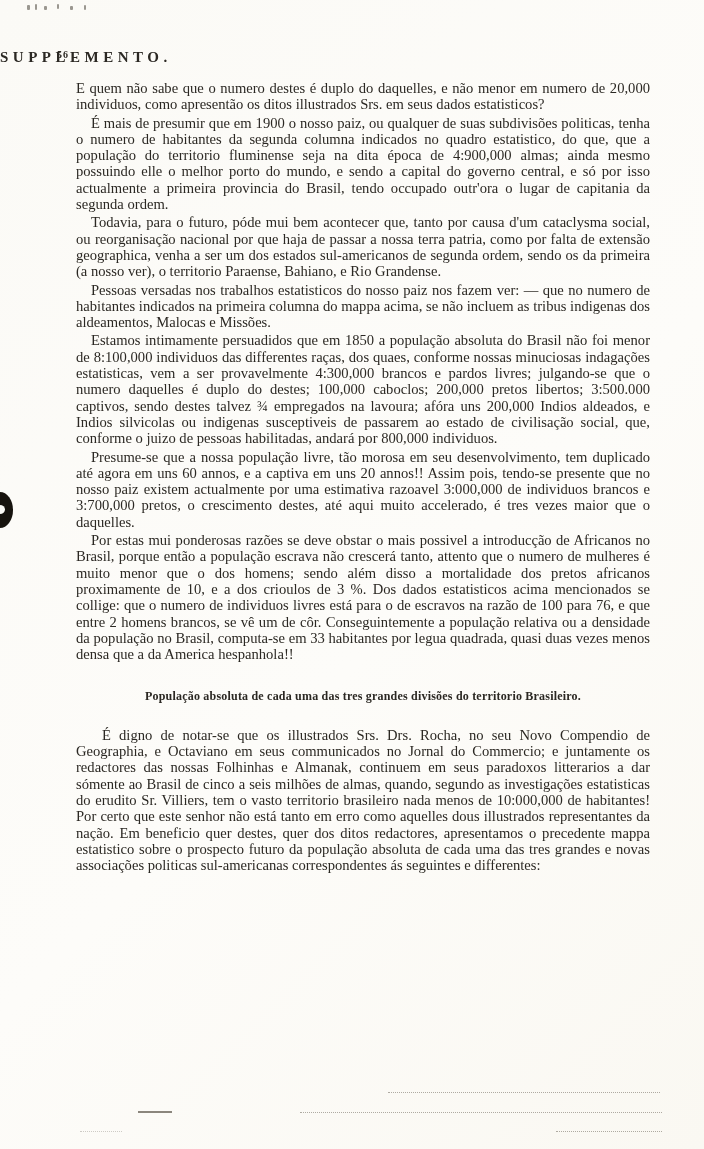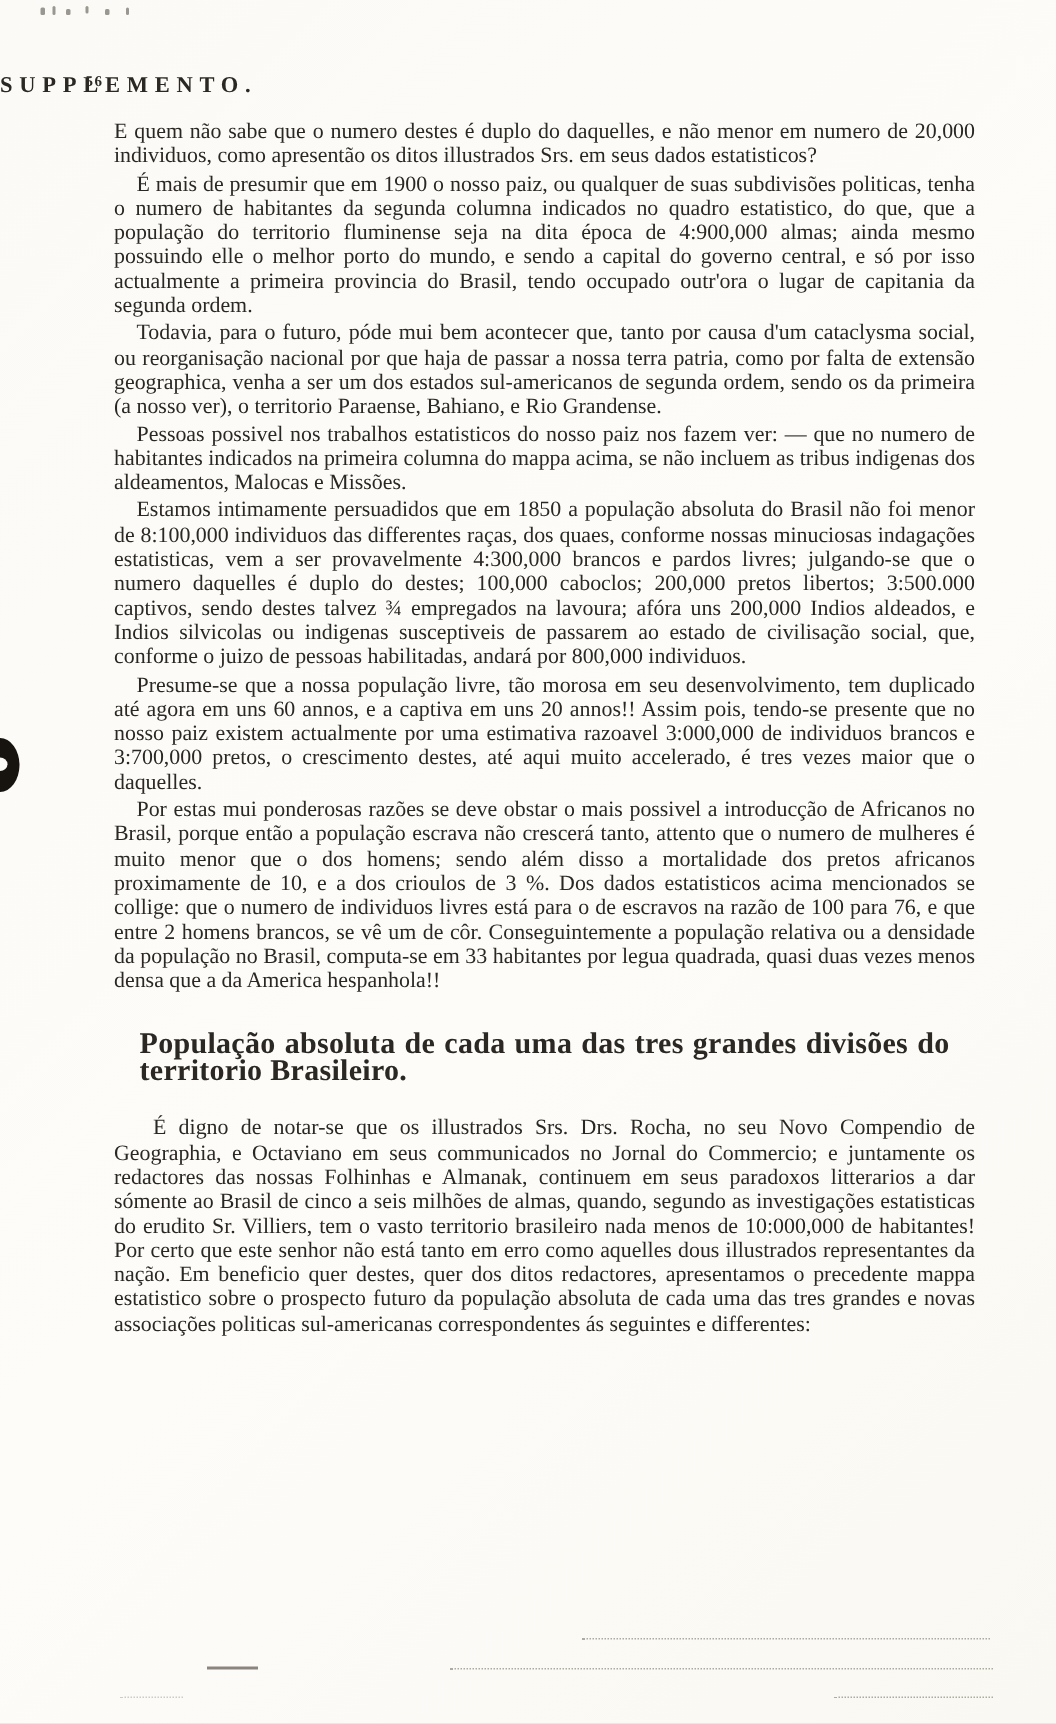--- a/index.html
+++ b/index.html
@@ -30,21 +30,21 @@
       margin: 13px 54px 0 76px;
       text-align: justify;
       font-size: 14.6px;
       line-height: 16.3px;
       hyphens: auto; -webkit-hyphens: auto;
     }
     .text-block p { margin: 0 0 2px 0; text-indent: 15px; }
     p.p-first { text-indent: 0; }
     p.p-wide  { text-indent: 26px; }
     .section-heading {
-      font-size: 20px; font-weight: 700; 
+      font-size: 12px; font-weight: 700; text-align: center;
       line-height: 17.5px; max-width: 540px; margin: 26px auto 21px auto;
       letter-spacing: 0.2px;
     }
     
     .ink-blot {
       position: absolute; left: 0; top: 492px;
       width: 13px; height: 36px; background: #17140f;
       border-radius: 0 100% 100% 0 / 0 50% 50% 0;
     }
     .ink-blot::after {
@@ -72,21 +72,21 @@
 
   <header class="page-header">
     <span class="page-number">56</span>
     <span class="running-title">SUPPLEMENTO.</span>
   </header>
 
   <main class="text-block">
     <p class="p-first">E quem não sabe que o numero destes é duplo do daquelles, e não menor em numero de 20,000 individuos, como apresentão os ditos illustrados Srs. em seus dados estatisticos?</p>
     <p>É mais de presumir que em 1900 o nosso paiz, ou qualquer de suas subdivisões politicas, tenha o numero de habitantes da segunda columna indicados no quadro estatistico, do que, que a população do territorio fluminense seja na dita época de 4:900,000 almas; ainda mesmo possuindo elle o melhor porto do mundo, e sendo a capital do governo central, e só por isso actualmente a primeira provincia do Brasil, tendo occupado outr'ora o lugar de capitania da segunda ordem.</p>
     <p>Todavia, para o futuro, póde mui bem acontecer que, tanto por causa d'um cataclysma social, ou reorganisação nacional por que haja de passar a nossa terra patria, como por falta de extensão geographica, venha a ser um dos estados sul-americanos de segunda ordem, sendo os da primeira (a nosso ver), o territorio Paraense, Bahiano, e Rio Grandense.</p>
-    <p>Pessoas possivel nos trabalhos estatisticos do nosso paiz nos fazem ver: — que no numero de habitantes indicados na primeira columna do mappa acima, se não incluem as tribus indigenas dos aldeamentos, Malocas e Missões.</p>
+    <p>Pessoas versadas nos trabalhos estatisticos do nosso paiz nos fazem ver: — que no numero de habitantes indicados na primeira columna do mappa acima, se não incluem as tribus indigenas dos aldeamentos, Malocas e Missões.</p>
     <p>Estamos intimamente persuadidos que em 1850 a população absoluta do Brasil não foi menor de 8:100,000 individuos das differentes raças, dos quaes, conforme nossas minuciosas indagações estatisticas, vem a ser provavelmente 4:300,000 brancos e pardos livres; julgando-se que o numero daquelles é duplo do destes; 100,000 caboclos; 200,000 pretos libertos; 3:500.000 captivos, sendo destes talvez ¾ empregados na lavoura; afóra uns 200,000 Indios aldeados, e Indios silvicolas ou indigenas susceptiveis de passarem ao estado de civilisação social, que, conforme o juizo de pessoas habilitadas, andará por 800,000 individuos.</p>
     <p>Presume-se que a nossa população livre, tão morosa em seu desenvolvimento, tem duplicado até agora em uns 60 annos, e a captiva em uns 20 annos!! Assim pois, tendo-se presente que no nosso paiz existem actualmente por uma estimativa razoavel 3:000,000 de individuos brancos e 3:700,000 pretos, o crescimento destes, até aqui muito accelerado, é tres vezes maior que o daquelles.</p>
     <p>Por estas mui ponderosas razões se deve obstar o mais possivel a introducção de Africanos no Brasil, porque então a população escrava não crescerá tanto, attento que o numero de mulheres é muito menor que o dos homens; sendo além disso a mortalidade dos pretos africanos proximamente de 10, e a dos crioulos de 3 %. Dos dados estatisticos acima mencionados se collige: que o numero de individuos livres está para o de escravos na razão de 100 para 76, e que entre 2 homens brancos, se vê um de côr. Conseguintemente a população relativa ou a densidade da população no Brasil, computa-se em 33 habitantes por legua quadrada, quasi duas vezes menos densa que a da America hespanhola!!</p>
 
     <h2 class="section-heading">População absoluta de cada uma das tres grandes divisões do territorio Brasileiro.</h2>
 
     <p class="p-wide">É digno de notar-se que os illustrados Srs. Drs. Rocha, no seu Novo Compendio de Geographia, e Octaviano em seus communicados no Jornal do Commercio; e juntamente os redactores das nossas Folhinhas e Almanak, continuem em seus paradoxos litterarios a dar sómente ao Brasil de cinco a seis milhões de almas, quando, segundo as investigações estatisticas do erudito Sr. Villiers, tem o vasto territorio brasileiro nada menos de 10:000,000 de habitantes! Por certo que este senhor não está tanto em erro como aquelles dous illustrados representantes da nação. Em beneficio quer destes, quer dos ditos redactores, apresentamos o precedente mappa estatistico sobre o prospecto futuro da população absoluta de cada uma das tres grandes e novas associações politicas sul-americanas correspondentes ás seguintes e differentes:</p>
   </main>
 
   <div class="ink-blot"></div>

